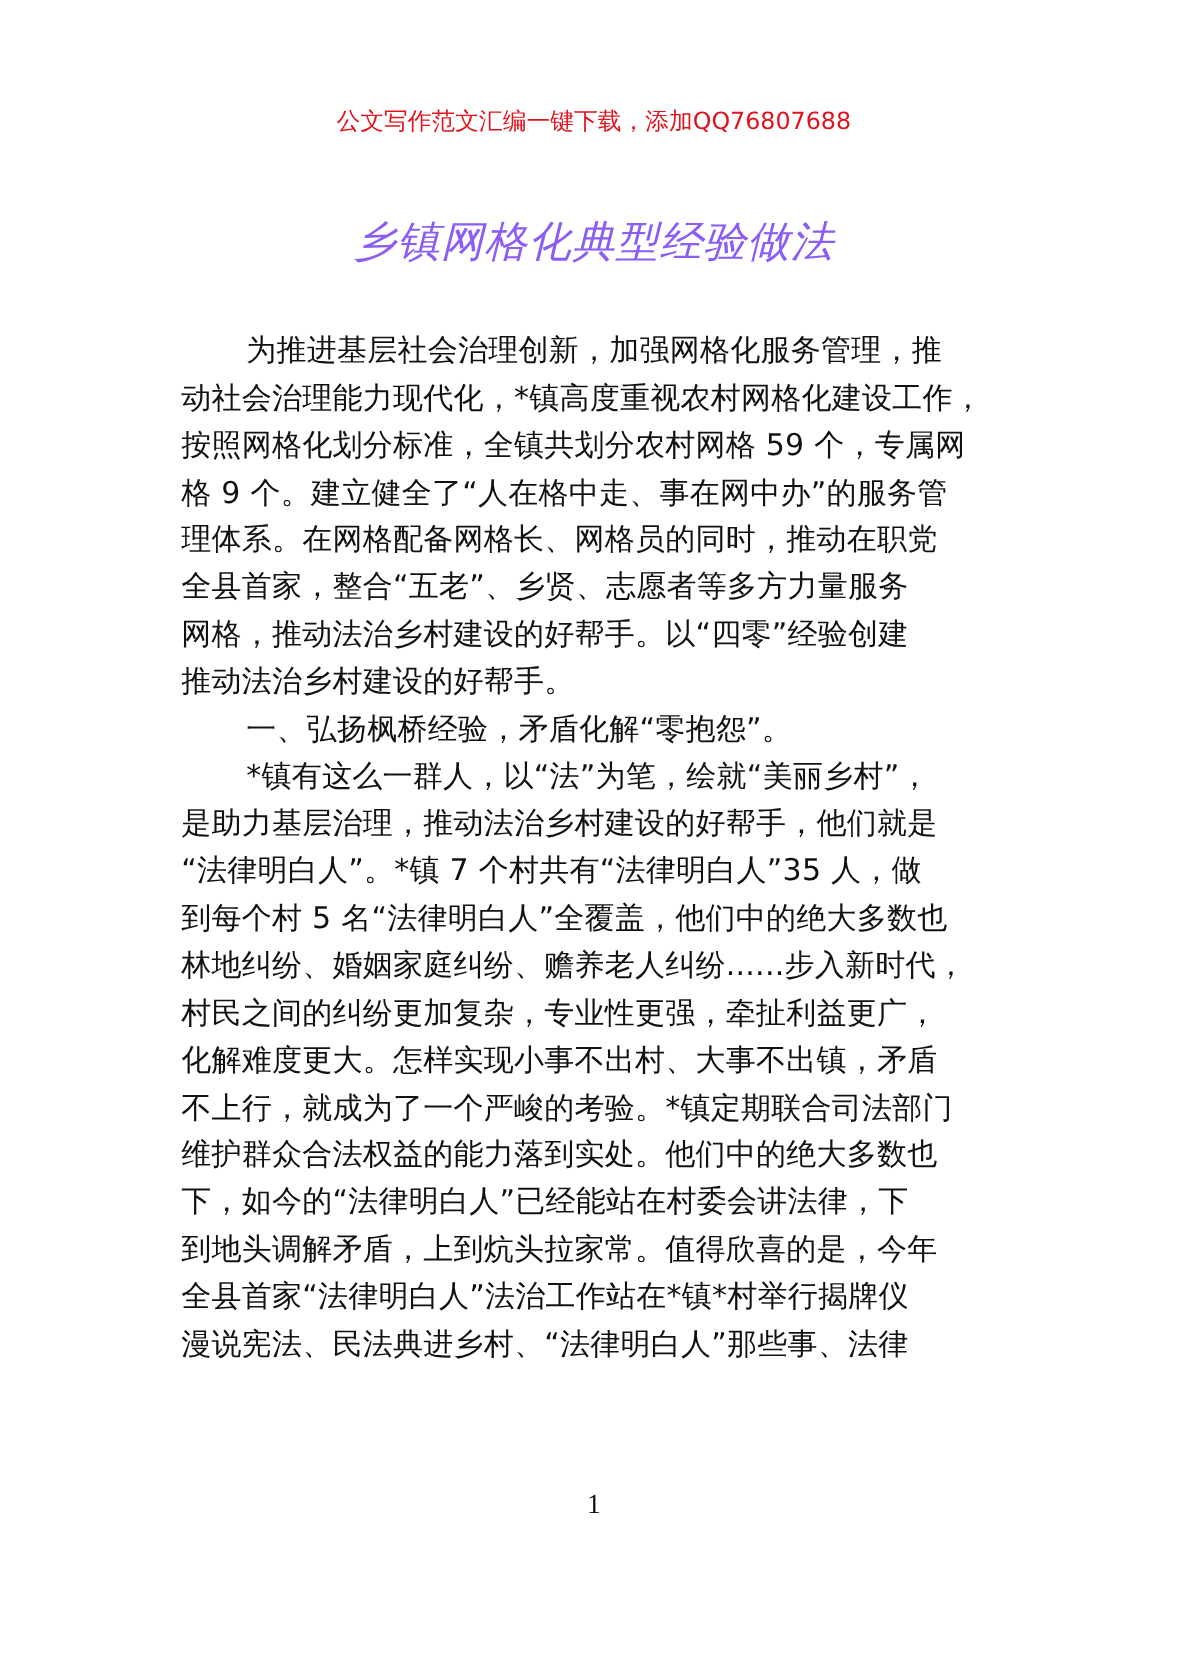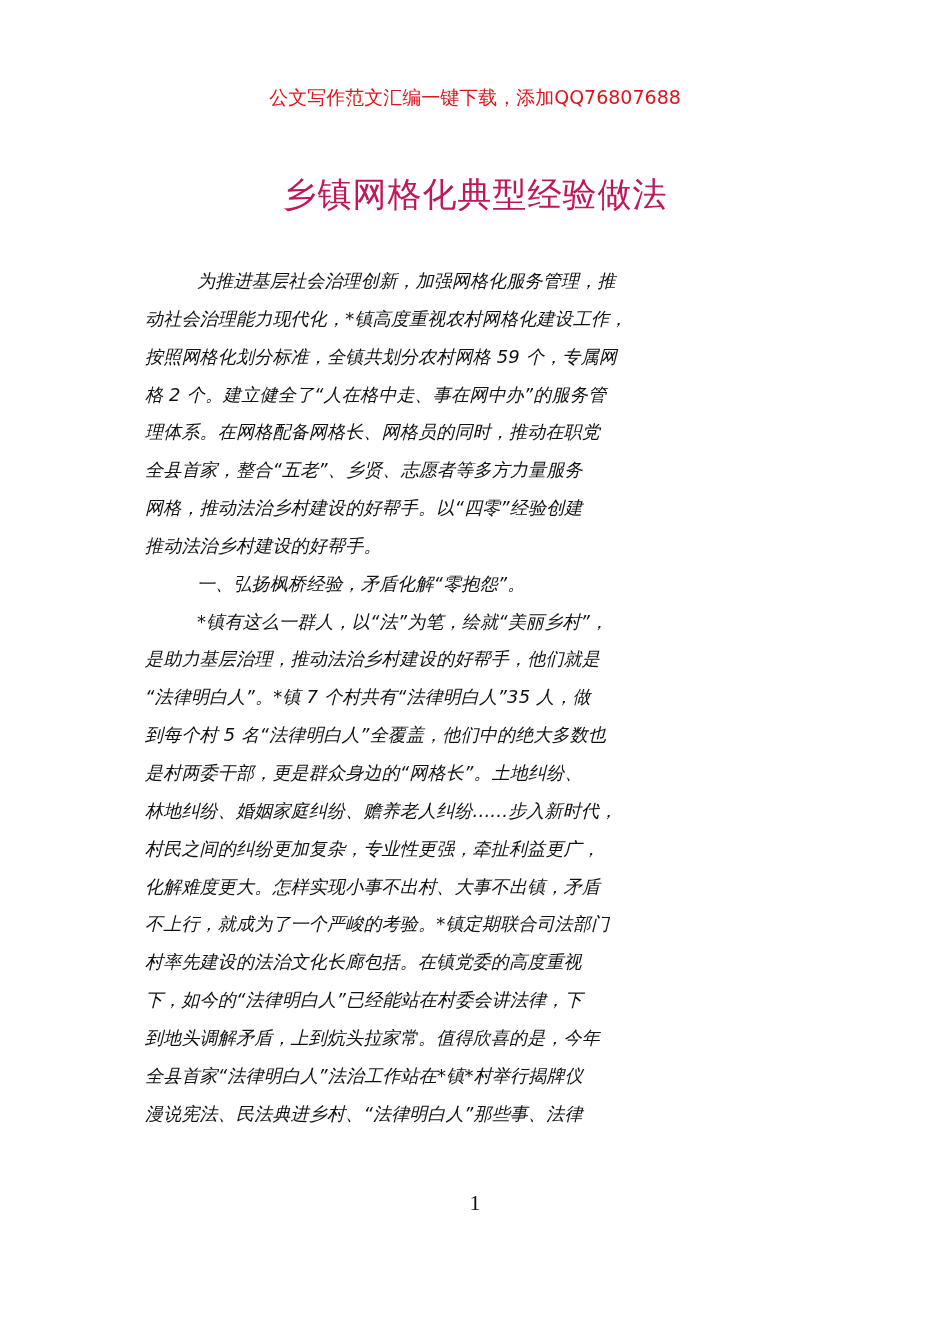--- a/index.html
+++ b/index.html
@@ -35,36 +35,36 @@
       letter-spacing: 0px;
     }
     .doc-title {
       position: absolute;
       left: 0;
       top: 170px;
       width: 950px;
       text-align: center;
       font-size: 34px;
       line-height: 48px;
-      color: #be185d;
+      color: #8b5cf6;
       letter-spacing: 1px;
+      font-style: italic;
     }
     .body-text {
       position: absolute;
       left: 145px;
       top: 262px;
       width: 665px;
     }
     .line {
       height: 37.85px;
-      font-size: 18px;
+      font-size: 24px;
       line-height: 37.85px;
       white-space: nowrap;
       letter-spacing: 0.2px;
-      font-style: italic;
     }
     .indent {
       padding-left: 52px;
     }
     .page-number {
       position: absolute;
       left: 0;
       top: 1188px;
       width: 950px;
       text-align: center;
@@ -80,36 +80,35 @@
 <div class="page">
 
   <div class="header-banner">公文写作范文汇编一键下载，添加QQ76807688</div>
 
   <div class="doc-title">乡镇网格化典型经验做法</div>
 
   <div class="body-text">
     <div class="line indent">为推进基层社会治理创新，加强网格化服务管理，推</div>
     <div class="line">动社会治理能力现代化，*镇高度重视农村网格化建设工作，</div>
     <div class="line">按照网格化划分标准，全镇共划分农村网格 59 个，专属网</div>
-    <div class="line">格 2 个。建立健全了“人在格中走、事在网中办”的服务管</div>
+    <div class="line">格 9 个。建立健全了“人在格中走、事在网中办”的服务管</div>
     <div class="line">理体系。在网格配备网格长、网格员的同时，推动在职党</div>
     <div class="line">全县首家，整合“五老”、乡贤、志愿者等多方力量服务</div>
     <div class="line">网格，推动法治乡村建设的好帮手。以“四零”经验创建</div>
     <div class="line">推动法治乡村建设的好帮手。</div>
     <div class="line indent">一、弘扬枫桥经验，矛盾化解“零抱怨”。</div>
     <div class="line indent">*镇有这么一群人，以“法”为笔，绘就“美丽乡村”，</div>
     <div class="line">是助力基层治理，推动法治乡村建设的好帮手，他们就是</div>
     <div class="line">“法律明白人”。*镇 7 个村共有“法律明白人”35 人，做</div>
     <div class="line">到每个村 5 名“法律明白人”全覆盖，他们中的绝大多数也</div>
-    <div class="line">是村两委干部，更是群众身边的“网格长”。土地纠纷、</div>
     <div class="line">林地纠纷、婚姻家庭纠纷、赡养老人纠纷......步入新时代，</div>
     <div class="line">村民之间的纠纷更加复杂，专业性更强，牵扯利益更广，</div>
     <div class="line">化解难度更大。怎样实现小事不出村、大事不出镇，矛盾</div>
     <div class="line">不上行，就成为了一个严峻的考验。*镇定期联合司法部门</div>
-    <div class="line">村率先建设的法治文化长廊包括。在镇党委的高度重视</div>
+    <div class="line">维护群众合法权益的能力落到实处。他们中的绝大多数也</div>
     <div class="line">下，如今的“法律明白人”已经能站在村委会讲法律，下</div>
     <div class="line">到地头调解矛盾，上到炕头拉家常。值得欣喜的是，今年</div>
     <div class="line">全县首家“法律明白人”法治工作站在*镇*村举行揭牌仪</div>
     <div class="line">漫说宪法、民法典进乡村、“法律明白人”那些事、法律</div>
   </div>
 
   <div class="page-number">1</div>
 
 </div>
 

